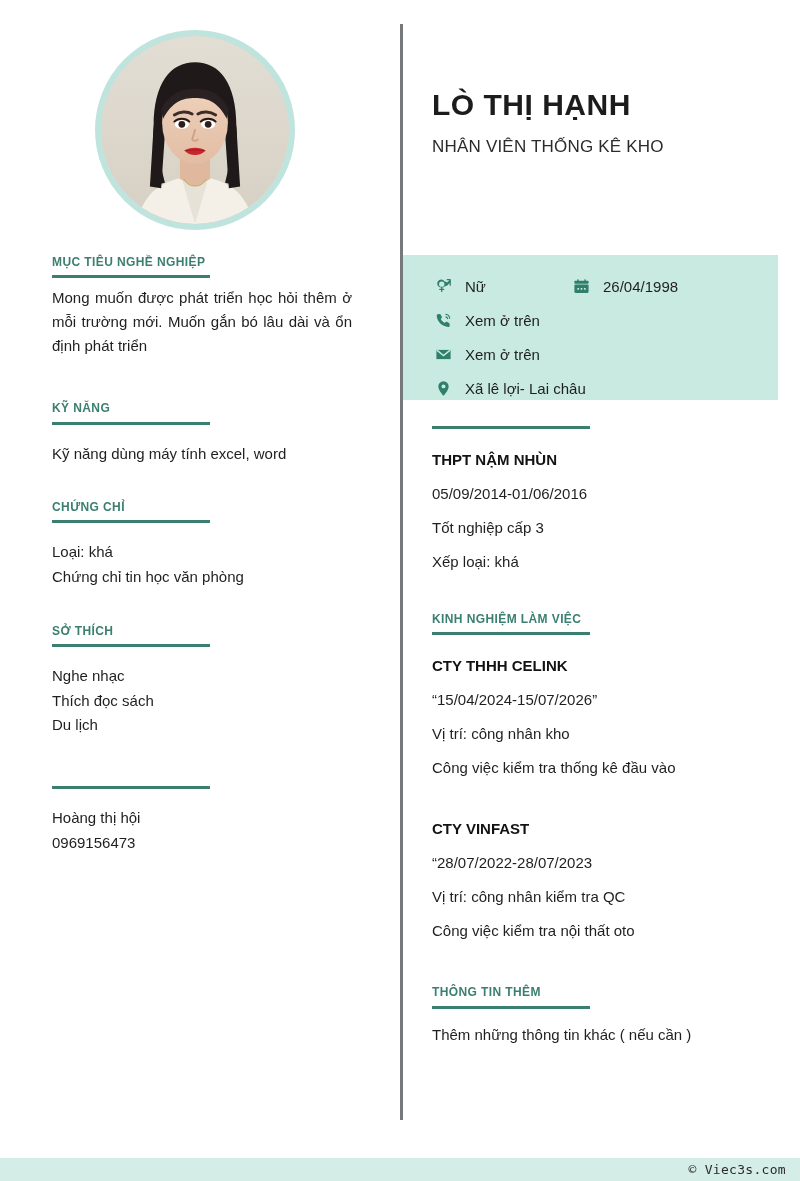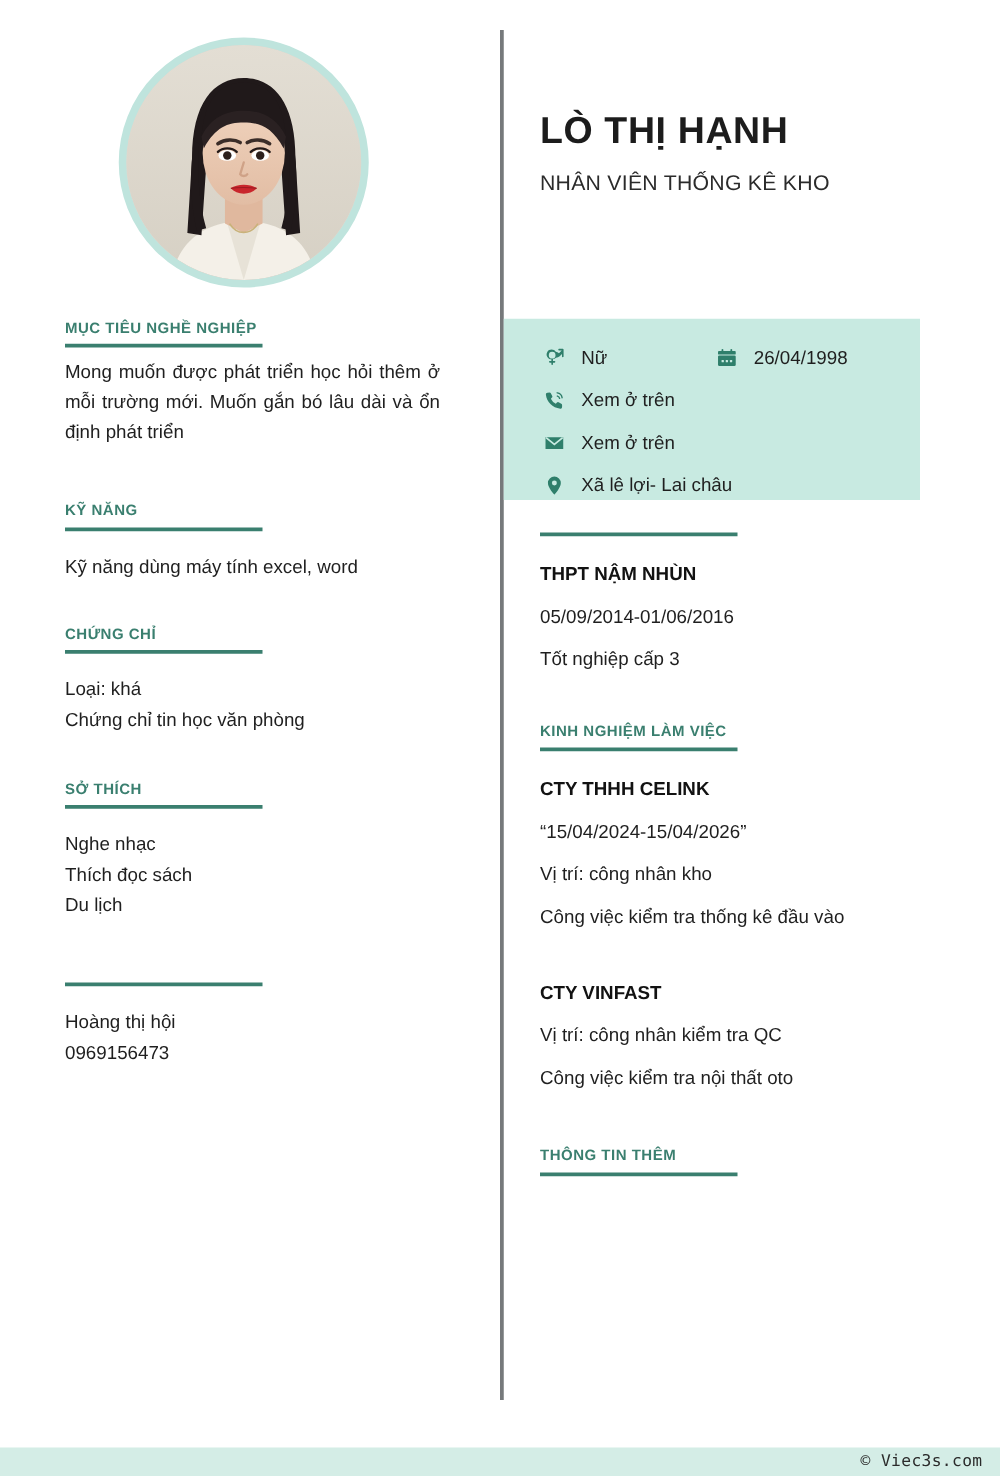--- a/index.html
+++ b/index.html
@@ -98,21 +98,21 @@
     color: #2b2b2b;
     margin-top: 16px;
     letter-spacing: 0.2px;
   }
 
   
   .contact-band {
     position: absolute;
     left: 0;
     top: 255px;
-    width: 333px;
+    width: 375px;
     height: 145px;
     background: #c8eae1;
   }
   .contact-grid {
     position: absolute;
     left: 29px;
     top: 14px;
     width: 330px;
   }
   .contact-row {
@@ -409,43 +409,46 @@
       </div>
     </div>
 
     <div class="right-body">
 
       <div class="section gap-edu">
         <div class="sec-rule"></div>
         <div class="entry-title">THPT NẬM NHÙN</div>
         <div class="entry-line">05/09/2014-01/06/2016</div>
         <div class="entry-line">Tốt nghiệp cấp 3</div>
+        <div class="entry-line">Xếp loại: khá</div>
       </div>
 
       <div class="section gap-exp">
         <div class="sec-head">KINH NGHIỆM LÀM VIỆC</div>
         <div class="sec-rule"></div>
 
         <div>
           <div class="entry-title">CTY THHH CELINK</div>
-          <div class="entry-line">“15/04/2024-15/04/2026”</div>
+          <div class="entry-line">“15/04/2024-15/07/2026”</div>
           <div class="entry-line">Vị trí: công nhân kho</div>
           <div class="entry-line">Công việc kiểm tra thống kê đầu vào</div>
         </div>
 
         <div class="job-gap">
           <div class="entry-title">CTY VINFAST</div>
+          <div class="entry-line">“28/07/2022-28/07/2023</div>
           <div class="entry-line">Vị trí: công nhân kiểm tra QC</div>
           <div class="entry-line">Công việc kiểm tra nội thất oto</div>
         </div>
       </div>
 
       <div class="section gap-extra">
         <div class="sec-head">THÔNG TIN THÊM</div>
         <div class="sec-rule"></div>
+        <div class="entry-line">Thêm những thông tin khác ( nếu cần )</div>
       </div>
 
     </div>
   </div>
 
   <div class="footer">
     <span class="footer-text">© Viec3s.com</span>
   </div>
 
 </div>

